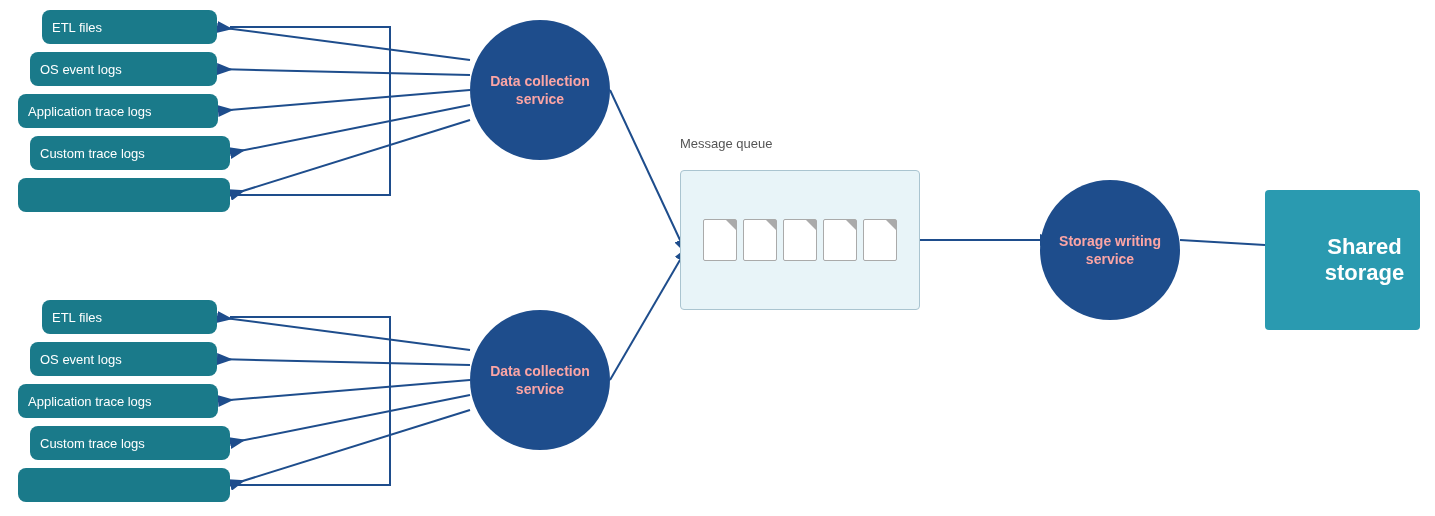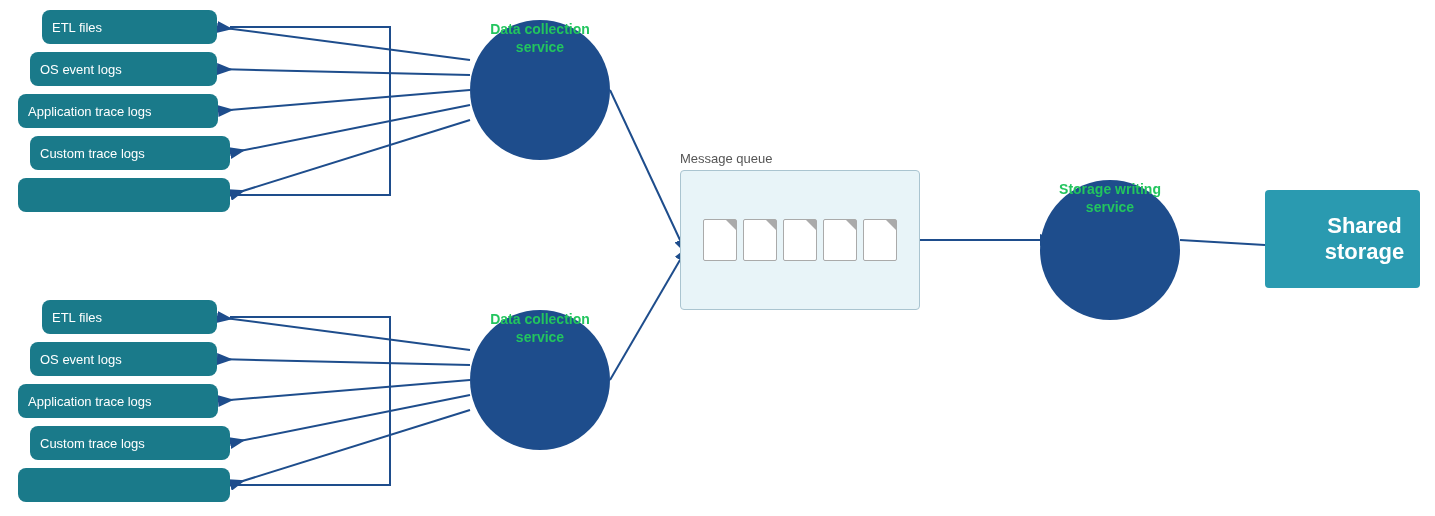--- a/index.html
+++ b/index.html
@@ -43,22 +43,23 @@
     .box-os-bot       { left: 30px;  top: 342px; width: 187px; height: 34px; }
     .box-app-bot      { left: 18px;  top: 384px; width: 200px; height: 34px; }
     .box-custom-bot   { left: 30px;  top: 426px; width: 200px; height: 34px; }
     .box-bottom-bot   { left: 18px;  top: 468px; width: 212px; height: 34px; background: #1a7a8a; }
 
     
     .circle {
       position: absolute;
       border-radius: 50%;
       background: #1e4d8c;
-      color: #22c55e;
-      display: flex;
+      color: #fca5a5;
+      display: flex;
+      align-items: center;
       justify-content: center;
       text-align: center;
       font-size: 14px;
       font-weight: 600;
       line-height: 1.3;
     }
     .circle-collect-top { left: 470px; top: 20px;  width: 140px; height: 140px; }
     .circle-collect-bot { left: 470px; top: 310px; width: 140px; height: 140px; }
     .circle-storage     { left: 1040px; top: 180px; width: 140px; height: 140px; }
 
@@ -69,21 +70,21 @@
       top: 170px;
       width: 240px;
       height: 140px;
       border: 1.5px solid #aac4d0;
       background: #e8f4f8;
       border-radius: 4px;
     }
     .mq-label {
       position: absolute;
       left: 680px;
-      top: 151px;
+      top: 136px;
       font-size: 13px;
       color: #555;
       font-weight: 500;
     }
 
     
     .doc-icons {
       display: flex;
       align-items: center;
       justify-content: center;
@@ -118,21 +119,21 @@
       border-left: 1.5px solid #fff;
       border-bottom: 1.5px solid #fff;
     }
 
     
     .shared-storage {
       position: absolute;
       left: 1265px;
       top: 190px;
       width: 155px;
-      height: 98px;
+      height: 140px;
       background: #2a9ab0;
       color: #fff;
       display: flex;
       align-items: center;
       justify-content: center;
       text-align: center;
       font-size: 22px;
       font-weight: 700;
       border-radius: 4px;
       padding-left: 44px;

